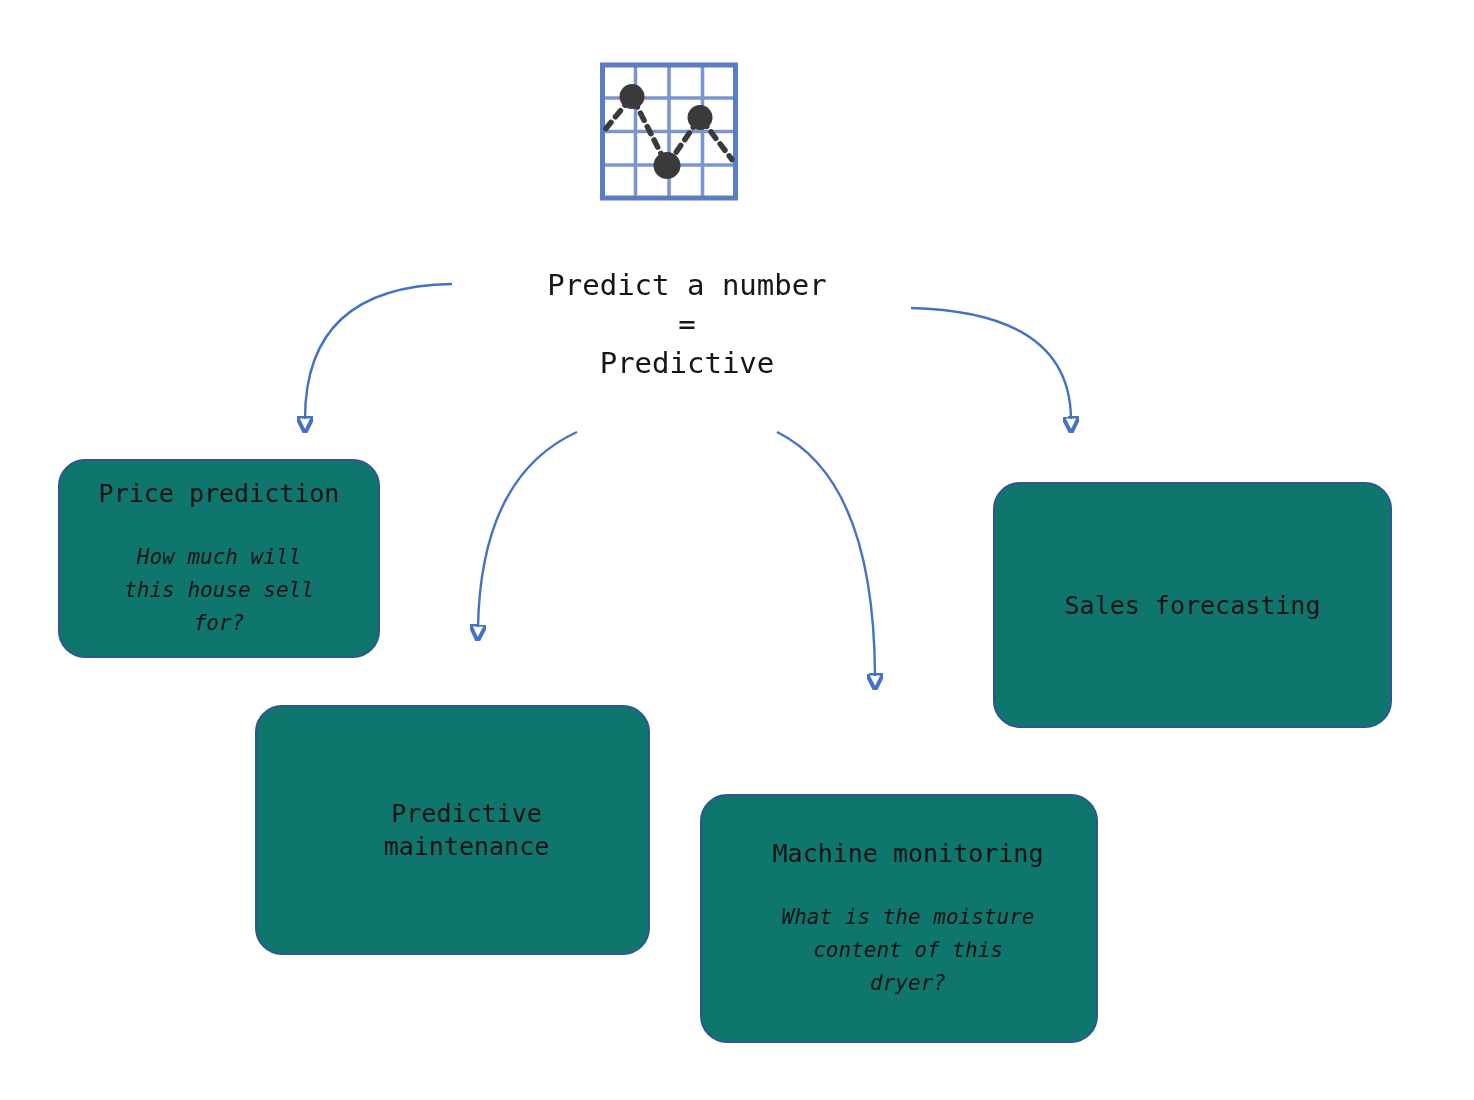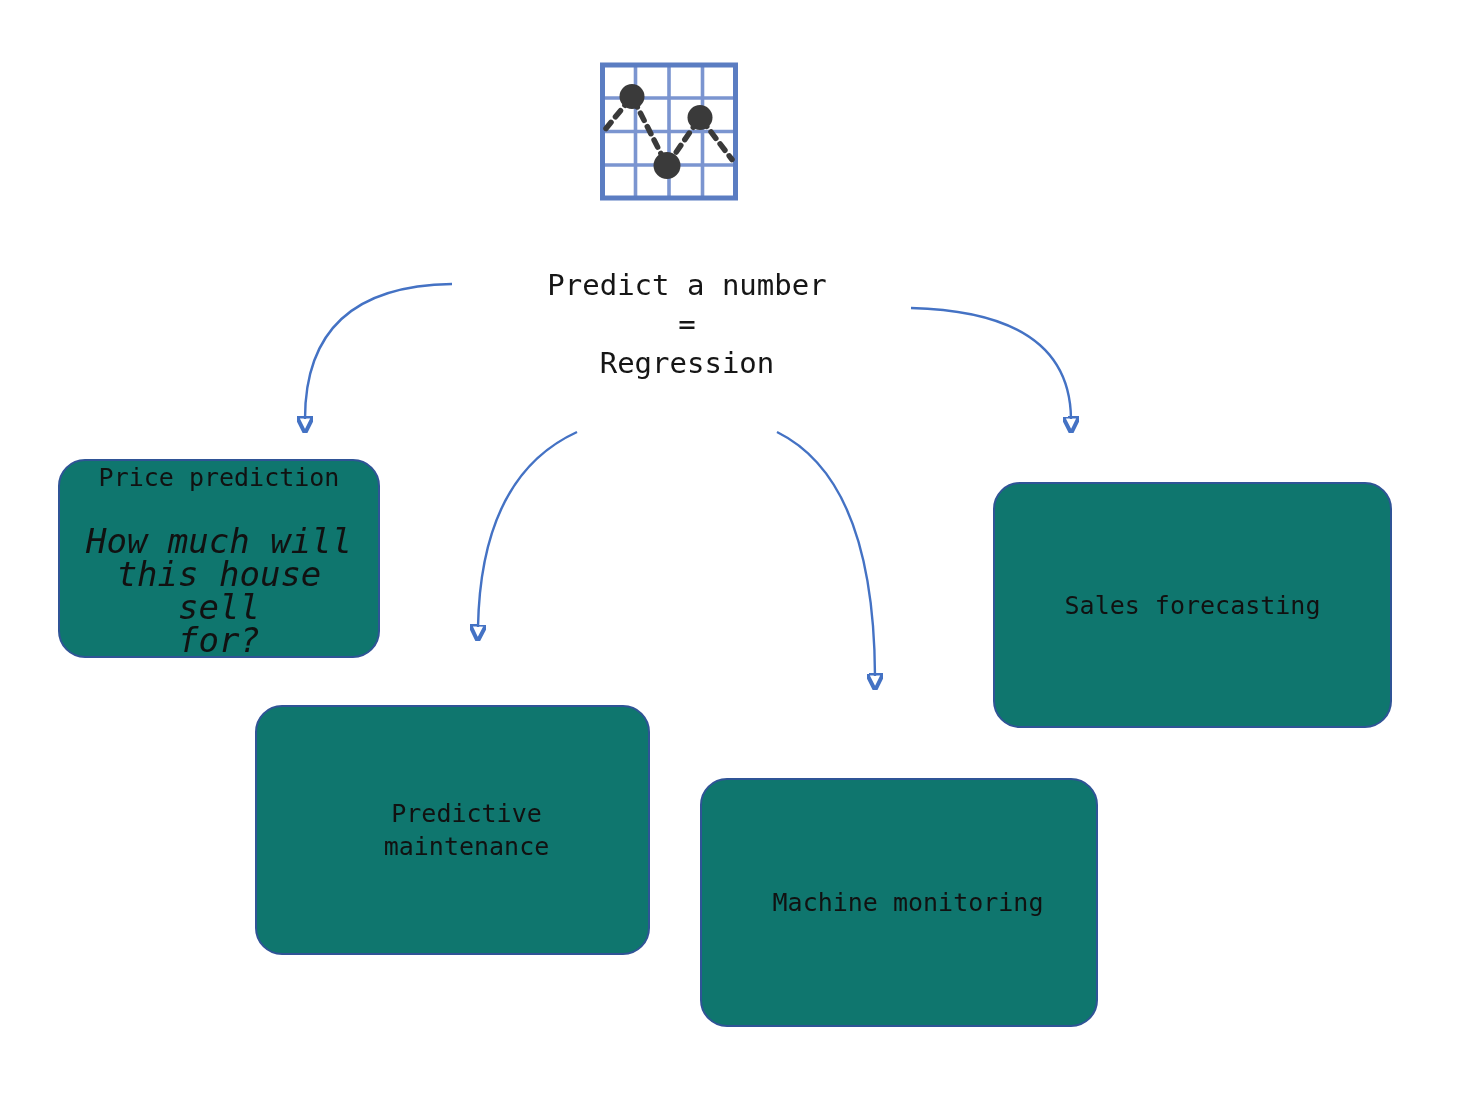--- a/index.html
+++ b/index.html
@@ -61,29 +61,29 @@
   }
   .box-title {
     white-space: pre-line;
     font-size: 25px;
     line-height: 33px;
     color: #111111;
   }
   .box-question {
     white-space: pre-line;
     font-style: italic;
-    font-size: 34px;
+    font-size: 21px;
     line-height: 33px;
     margin-top: 31px;
     color: #111111;
   }
 
   #box-price       { left: 58px;  top: 459px; width: 322px; height: 199px; }
   #box-maintenance { left: 255px; top: 705px; width: 395px; height: 250px; padding-left: 46px; }
-  #box-monitoring  { left: 700px; top: 778px; width: 398px; height: 249px; padding-left: 36px; }
+  #box-monitoring  { left: 700px; top: 794px; width: 398px; height: 249px; padding-left: 36px; }
   #box-sales       { left: 993px; top: 482px; width: 399px; height: 246px; gap: 28px; }
 </style>
 </head>
 <body>
 
 <div id="canvas">
 
   <svg id="chart-icon" viewBox="0 0 138 138" aria-hidden="true">
     <g>
       <line x1="35.5" y1="4" x2="35.5" y2="134" stroke="#7B95D0" stroke-width="3.6"></line>
@@ -97,21 +97,21 @@
     <g>
       <polyline points="6,66 32,34 67,103 100,55 132,97" fill="none" stroke="#3A3A3A" stroke-width="5.5" stroke-dasharray="8 7" stroke-linecap="round" stroke-linejoin="round"></polyline>
       <circle cx="32" cy="34" r="12.5" fill="#3A3A3A"></circle>
       <circle cx="67" cy="103" r="13.5" fill="#3A3A3A"></circle>
       <circle cx="100" cy="55" r="12.5" fill="#3A3A3A"></circle>
     </g>
   </svg>
 
   <div id="main-title">Predict a number
 =
-Regression</div>
+Predictive</div>
 
   <svg id="arrows" viewBox="0 0 1474 1100" aria-hidden="true">
     <defs>
       <marker id="arrowhead" viewBox="0 0 10 10" refX="1.5" refY="5" markerWidth="7" markerHeight="7" orient="auto-start-reverse">
         <path d="M 0 0 L 10 5 L 0 10 z" fill="#4472C4"></path>
       </marker>
     </defs>
     <path d="M 452 284 Q 305 286 305 419" marker-end="url(#arrowhead)"></path>
     <path d="M 577 432 Q 481 476 478 627" marker-end="url(#arrowhead)"></path>
     <path d="M 777 432 Q 874 480 875 676" marker-end="url(#arrowhead)"></path>
@@ -125,19 +125,22 @@
 for?</div>
   </div>
 
   <div class="box" id="box-maintenance">
     <div class="box-title">Predictive
 maintenance</div>
   </div>
 
   <div class="box" id="box-monitoring">
     <div class="box-title">Machine monitoring</div>
+    <div class="box-question">What is the moisture
+content of this
+dryer?</div>
   </div>
 
   <div class="box" id="box-sales">
     <div class="box-title">Sales forecasting</div>
   </div>
 
 </div>
 
 </body></html>

